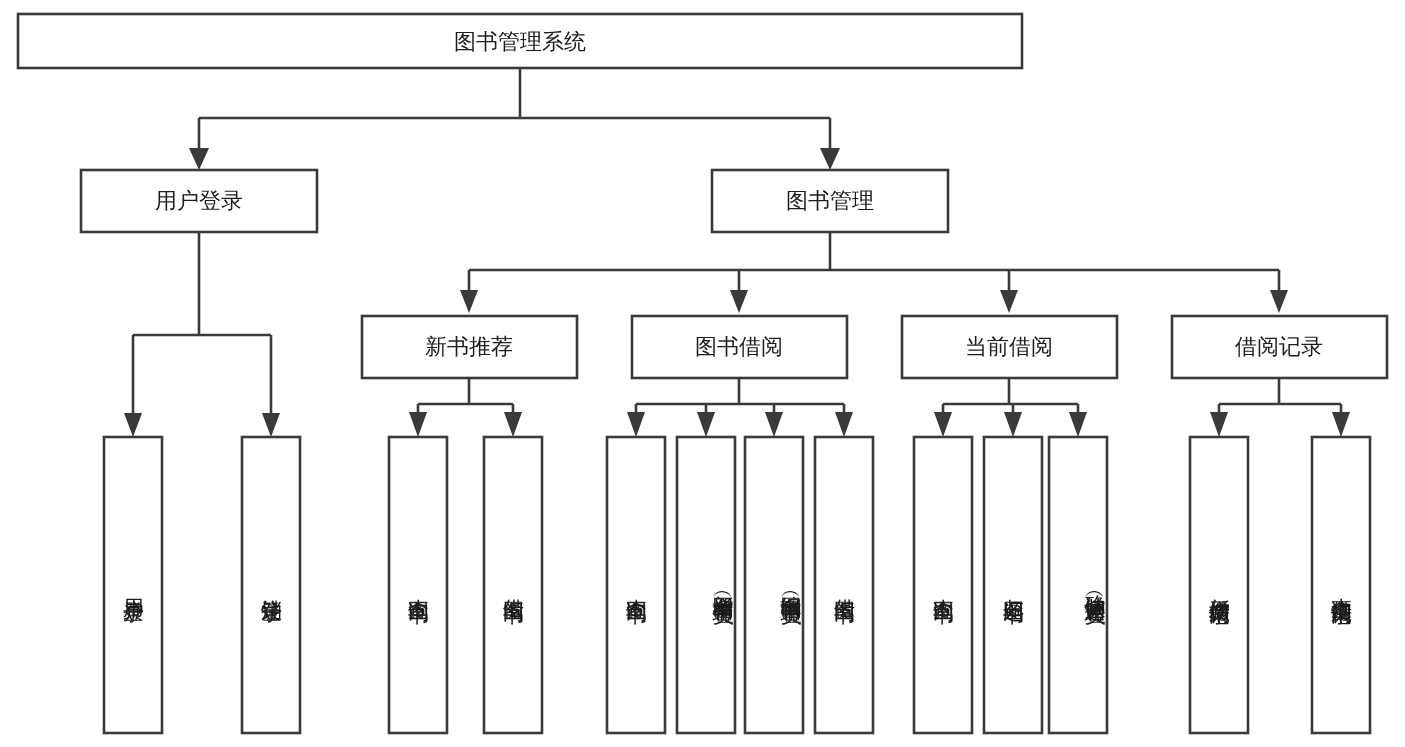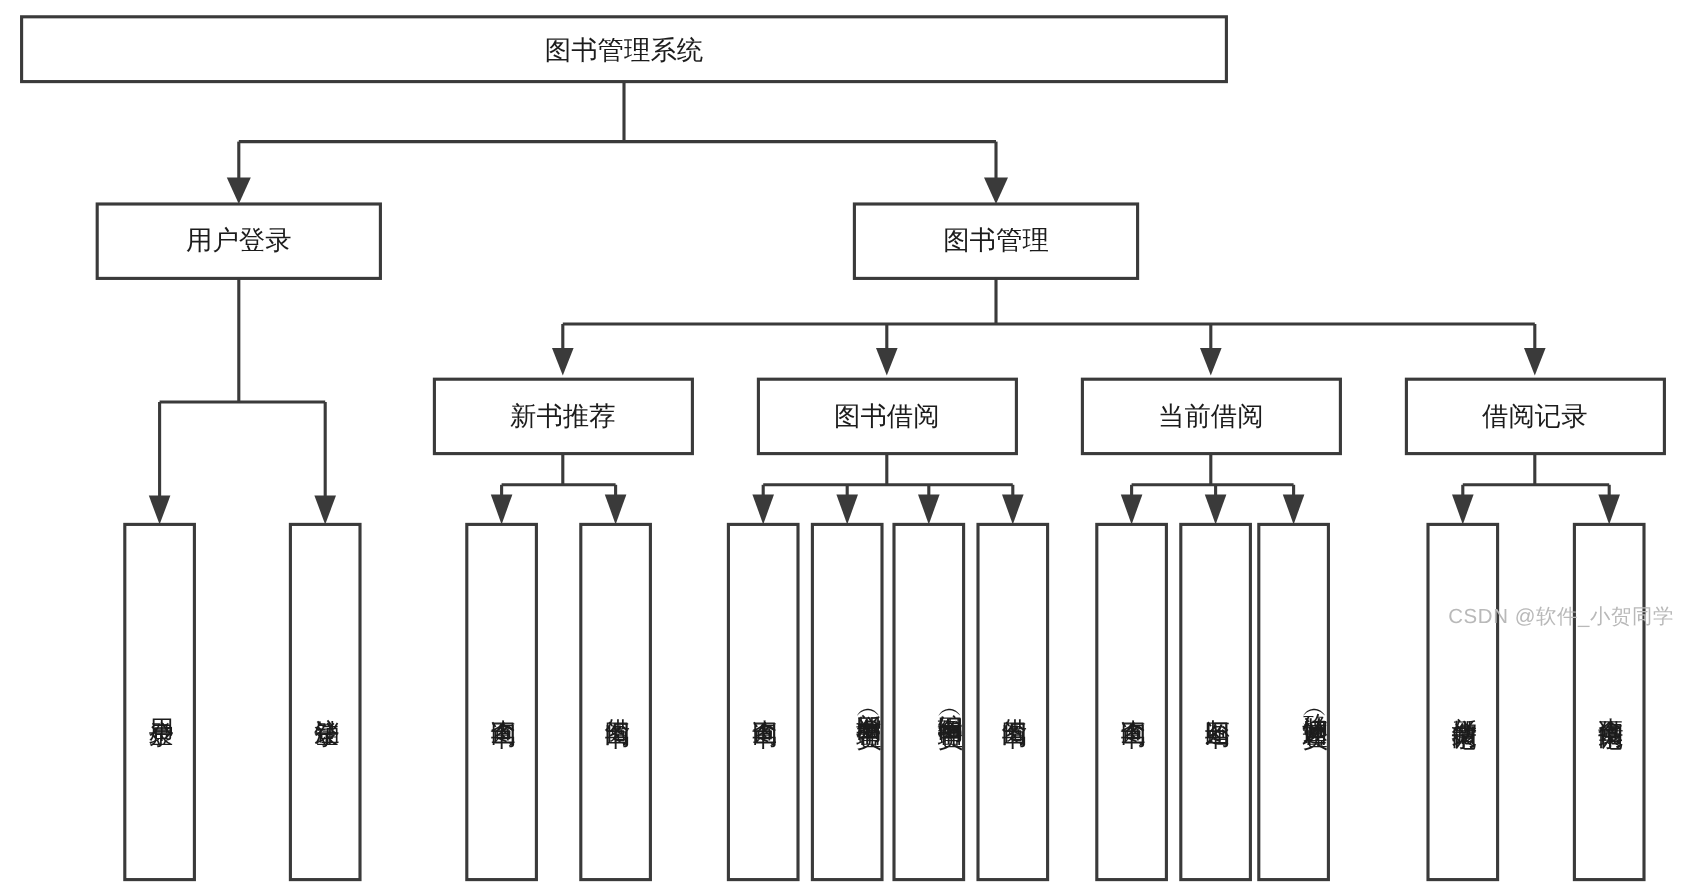--- a/index.html
+++ b/index.html
@@ -197,14 +197,13 @@
   <div class="leaf-label" style="left:607px;  top:437px; width:58px; height:296px; display:flex; align-items:center; justify-content:center;">查询图书</div>
   <div class="leaf-label" style="left:677px;  top:443px; width:58px; height:284px; display:flex; align-items:flex-start; justify-content:center;">新增图书（管理员）</div>
   <div class="leaf-label" style="left:745px;  top:443px; width:58px; height:284px; display:flex; align-items:flex-start; justify-content:center;">编辑图书（管理员）</div>
   <div class="leaf-label" style="left:815px;  top:437px; width:58px; height:296px; display:flex; align-items:center; justify-content:center;">借阅图书</div>
   <div class="leaf-label" style="left:914px;  top:437px; width:58px; height:296px; display:flex; align-items:center; justify-content:center;">查询图书</div>
   <div class="leaf-label" style="left:984px;  top:437px; width:58px; height:296px; display:flex; align-items:center; justify-content:center;">归还图书</div>
   <div class="leaf-label" style="left:1049px; top:443px; width:58px; height:284px; display:flex; align-items:flex-start; justify-content:center;">确认归还（管理员）</div>
   <div class="leaf-label" style="left:1190px; top:437px; width:58px; height:296px; display:flex; align-items:center; justify-content:center;">新增借阅记录</div>
   <div class="leaf-label" style="left:1312px; top:437px; width:58px; height:296px; display:flex; align-items:center; justify-content:center;">查询借阅记录</div>
 
-  <div class="watermark">CSDN @软件_小贺同学</div>
 </div>
 
 </body></html>

